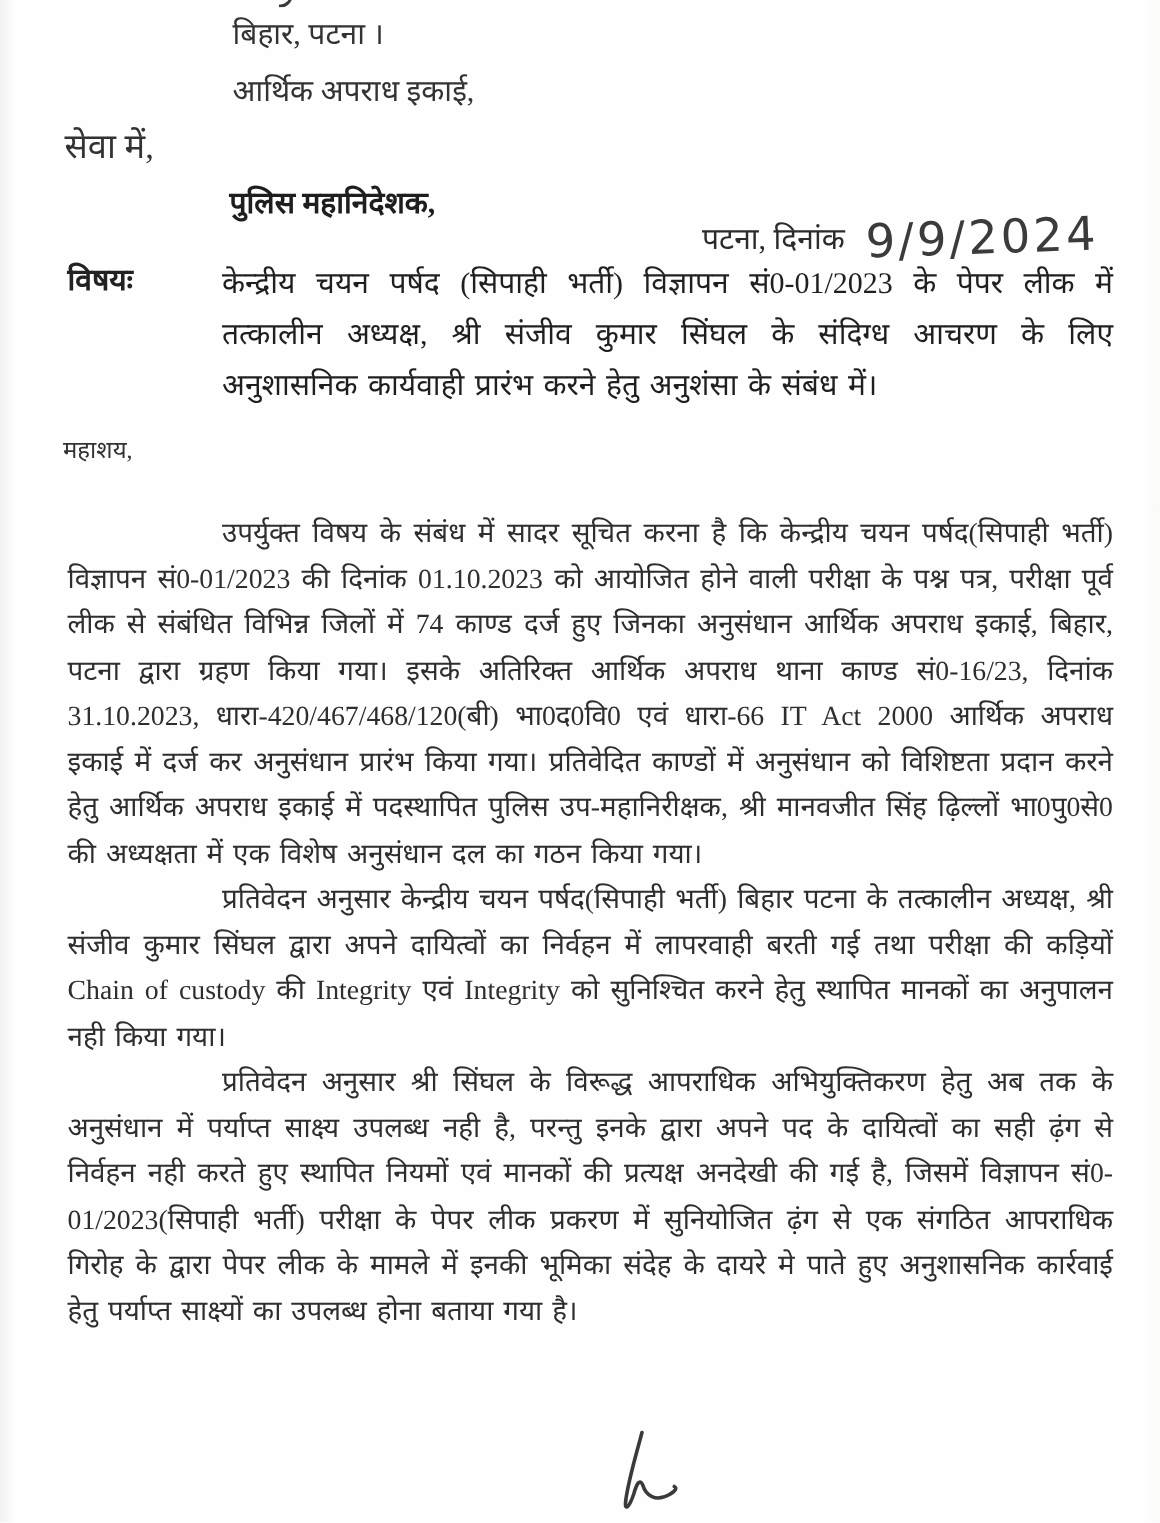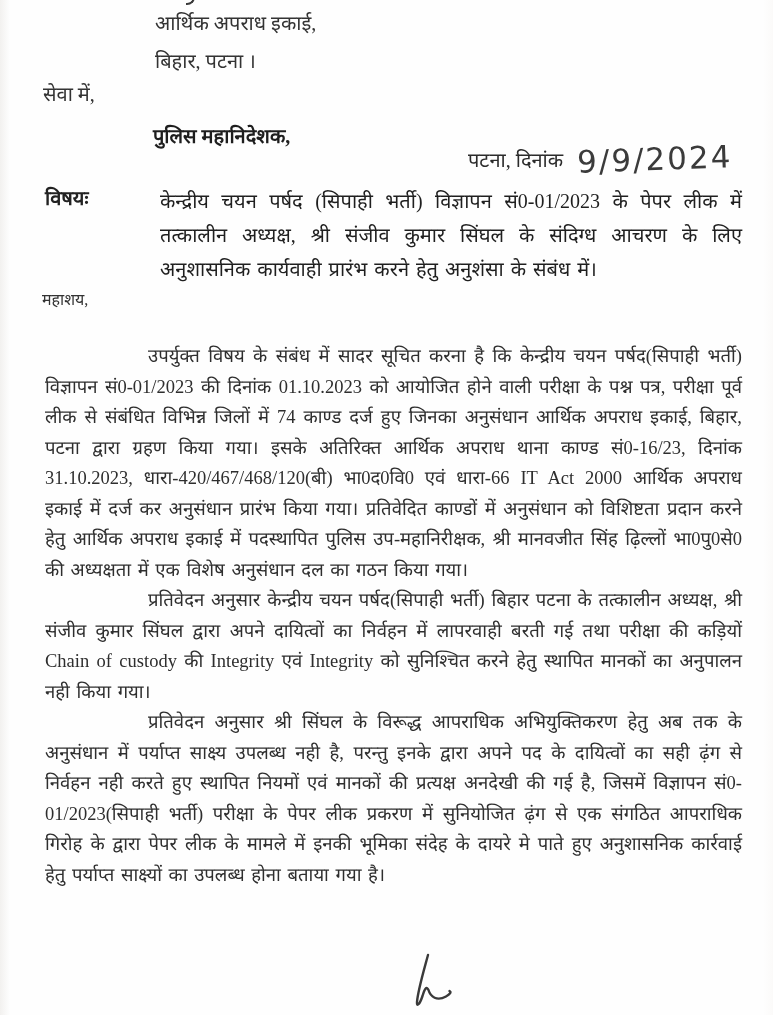--- a/index.html
+++ b/index.html
@@ -31,21 +31,21 @@
     position: absolute;
     left: 155px; top: 4px;
     font-size: 20px;
     line-height: 38px;
     color: #333;
   }
 
   .seva {
     position: absolute;
     left: 43px; top: 80px;
-    font-size: 20px;
+    font-size: 23px;
     color: #333;
   }
 
   .addressee {
     position: absolute;
     left: 153px; top: 118px;
     font-size: 20px;
     line-height: 37px;
   }
   .addressee .title { font-weight: bold; color: #1e1e1e; }
@@ -64,24 +64,23 @@
     font-family: "DejaVu Sans", sans-serif;
     font-size: 31px;
     letter-spacing: 2px;
     color: #3b3b3b;
     transform: rotate(-2deg) translateY(3px);
     font-weight: 400;
   }
 
   .subject-row {
     position: absolute;
-    left: 45px; top: 184px;
+    left: 45px; top: 172px;
     width: 697px;
     display: flex;
-    gap: 12px;
   }
   .subject-label {
     width: 103px;
     flex: 0 0 103px;
     font-size: 20px;
     font-weight: bold;
     color: #222;
   }
   .subject-text {
     flex: 1;
@@ -123,22 +122,22 @@
   }
 </style>
 </head>
 <body>
 
 <div class="page">
 
   <div class="top-fragment"></div>
 
   <div class="sender-block">
+    <div>बिहार, पटना ।</div>
     <div>आर्थिक अपराध इकाई,</div>
-    <div>बिहार, पटना ।</div>
   </div>
 
   <div class="seva">सेवा में,</div>
 
   <div class="addressee">
     <div class="title">पुलिस महानिदेशक,</div>
   </div>
 
   <div class="dateline"><span>पटना, दिनांक</span><span class="handwritten-date">9/9/2024</span></div>
 

